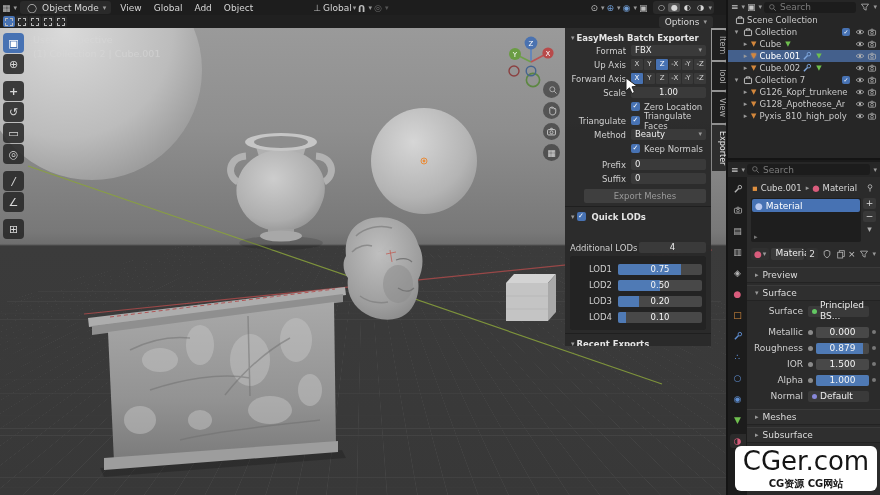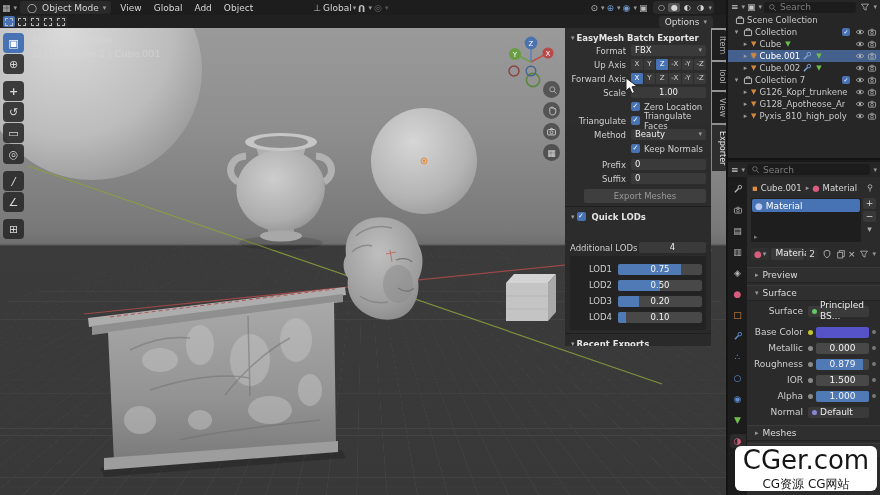--- a/index.html
+++ b/index.html
@@ -127,21 +127,21 @@
   .slab{width:56px;text-align:right;padding-right:5px;color:#cfcfcf;flex:none;white-space:nowrap}
   .dot{width:5px;height:5px;border-radius:50%;background:#8a8a8a;flex:none;margin-right:3px}
   .dot.dec{width:4px;height:4px;background:#787878;margin:0 0 0 3px}
   .ndot{width:5px;height:5px;border-radius:50%;flex:none;margin-right:3px}
   .swatch{flex:1;height:11px;border-radius:2px}
 
   
   .watermark{left:735px;top:446px;width:142px;height:45px;background:#fff;border-radius:6px;z-index:30;
     display:flex;flex-direction:column;align-items:center;justify-content:center;color:#151515;line-height:1}
   .wm-title{font-size:26px;letter-spacing:0;font-weight:400}
-  .wm-sub{font-size:12px;font-weight:normal;margin-top:5px}
+  .wm-sub{font-size:10px;font-weight:bold;margin-top:5px}
 
   .cursor{z-index:40;pointer-events:none}
   svg{display:block}
   .hidden-defs{position:absolute;width:0;height:0;overflow:hidden}
 </style>
 </head>
 <body>
 
 <svg class="hidden-defs" aria-hidden="true">
   <symbol id="i-eye" viewBox="0 0 14 14">
@@ -802,26 +802,20 @@
         <div class="srow" style="margin-top:3px">
           <span class="slab">Surface</span>
           <span class="field">
             <span class="ndot" style="background:#63c763"></span>
             <span>Principled BS...</span>
             </span>
           <span style="width:7px"></span>
         </div>
         <div style="height:5px"></div>
         <div class="srow">
-          <span class="slab">Base Color</span>
-          <span class="dot" style="background:#c3c32e"></span>
-          <span class="swatch" style="background: rgb(86, 82, 199);"></span>
-          <span class="dot dec"></span>
-        </div>
-        <div class="srow">
           <span class="slab">Metallic</span>
           <span class="dot"></span>
           <span class="slider">
             <span class="sfill" style="width: 0%;"></span>
             <span class="sval">0.000</span>
             </span>
           <span class="dot dec"></span>
         </div>
         <div class="srow">
           <span class="slab">Roughness</span>

